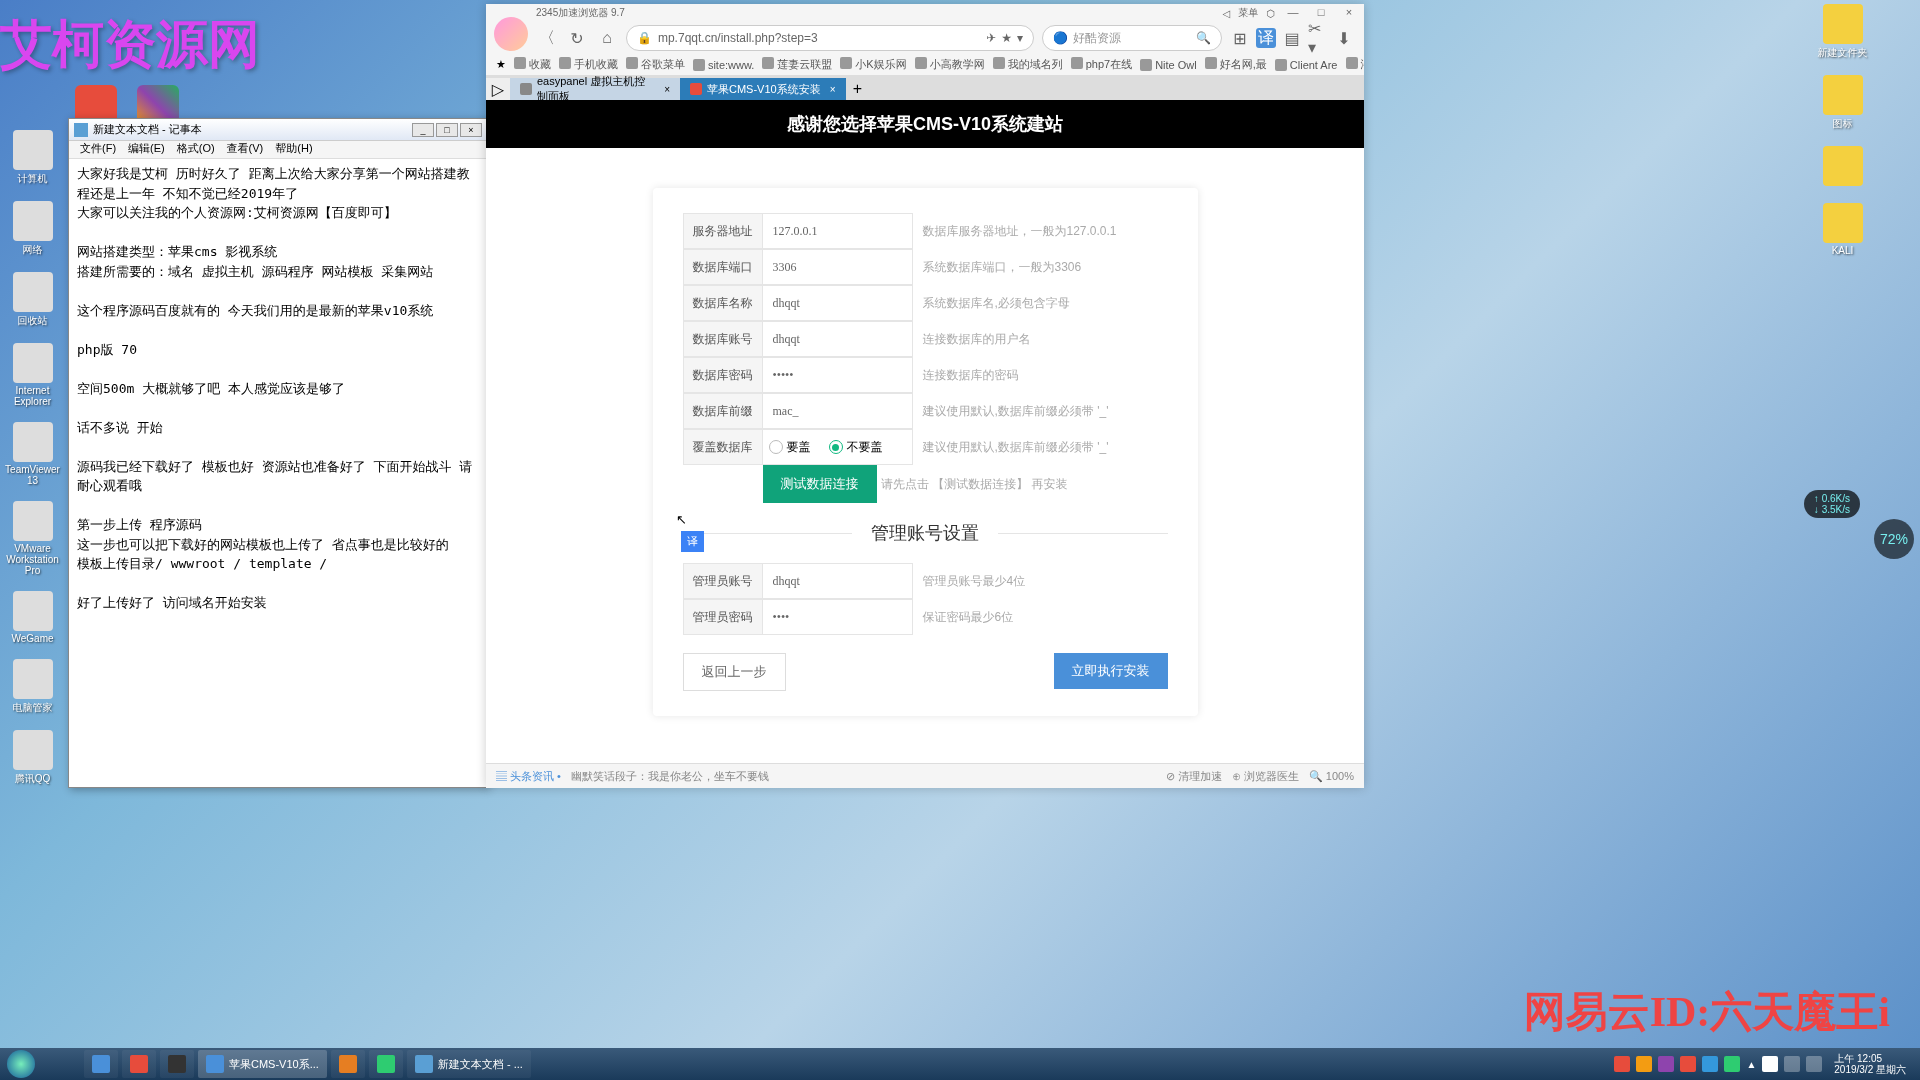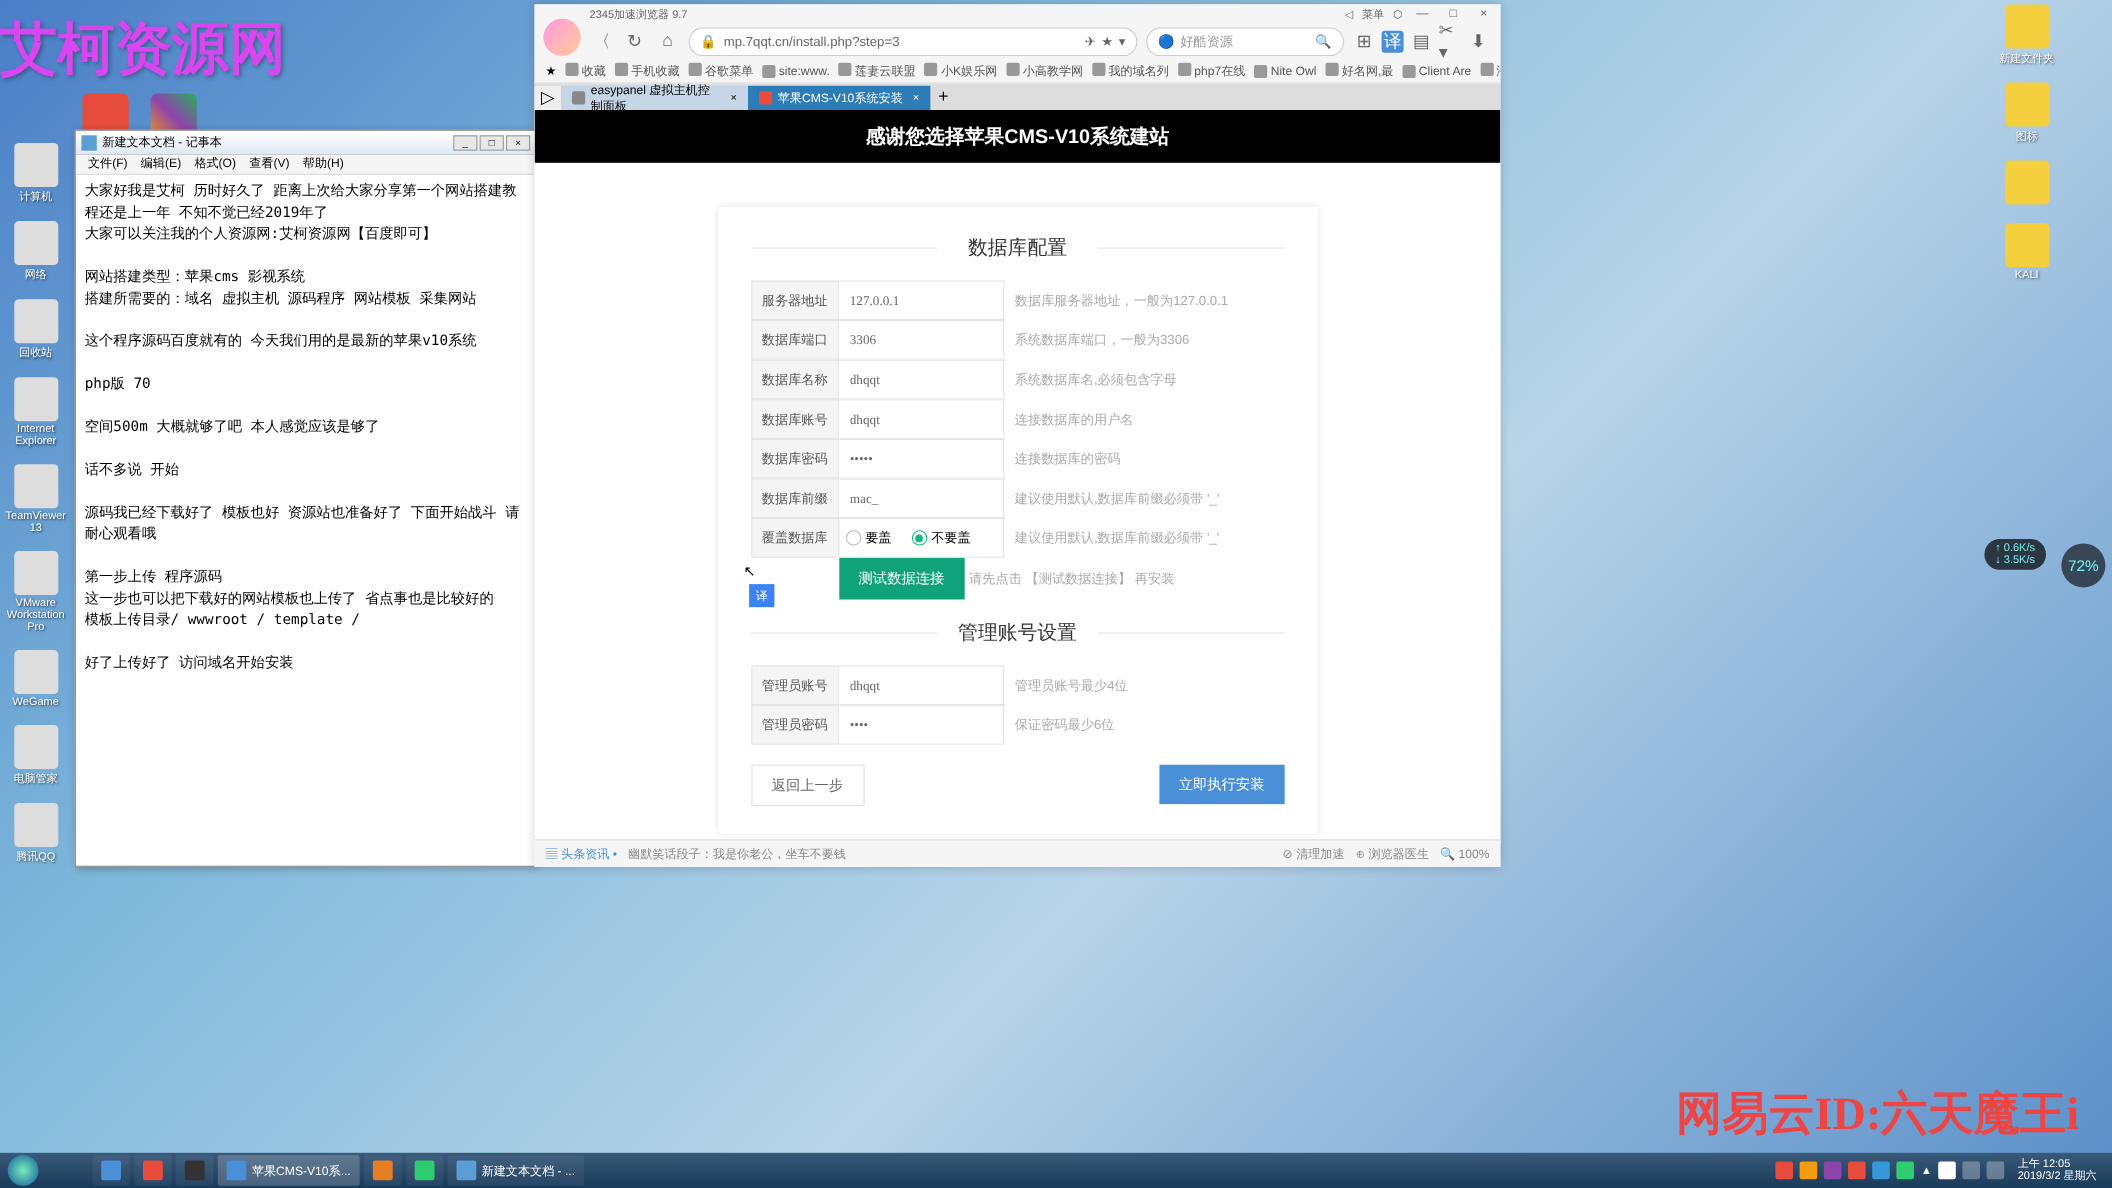--- a/index.html
+++ b/index.html
@@ -78,21 +78,21 @@
 .btn-row { margin-top: 18px; overflow: hidden; }
 
 .floating-badge { position: absolute; background: #3b82f6; color: #fff; font-size: 11px; padding: 3px 6px; z-index: 100; }
 .cursor-arrow { position: absolute; font-size: 13px; z-index: 101; color: #000; }
 
 .status-bar-bottom { position: absolute; bottom: 0; left: 0; right: 0; height: 22px; background: #f5f5f5; border-top: 1px solid #ddd; display: flex; align-items: center; padding: 12px 10px; font-size: 11px; color: #888; }
 .status-left { display: flex; align-items: center; gap: 10px; }
 .status-right { margin-left: auto; display: flex; align-items: center; gap: 10px; }
 
 .net-widget { position: absolute; right: 60px; top: 490px; background: rgba(0,0,0,0.7); color: #7ee; border-radius: 14px; padding: 3px 10px; font-size: 10px; z-index: 500; }
-.perc-widget { position: absolute; right: 6px; top: 494px; width: 40px; height: 40px; background: rgba(0,0,0,0.6); border-radius: 50%; display: flex; align-items: center; justify-content: center; color: #7ee; font-size: 14px; z-index: 500; }
+.perc-widget { position: absolute; right: 6px; top: 519px; width: 40px; height: 40px; background: rgba(0,0,0,0.6); border-radius: 50%; display: flex; align-items: center; justify-content: center; color: #7ee; font-size: 14px; z-index: 500; }
 
 .taskbar { position: absolute; bottom: 0; left: 0; right: 0; height: 32px; background: linear-gradient(#3a5a7a, #1a3a5a); display: flex; align-items: center; z-index: 600; gap: 40px; }
 .start-btn { width: 42px; height: 32px; display: flex; align-items: center; justify-content: center; cursor: pointer; }
 .start-orb { width: 28px; height: 28px; border-radius: 50%; background: radial-gradient(#7eb, #159); }
 .task-item { height: 28px; padding: 0 8px; margin: 0 2px; display: flex; align-items: center; gap: 5px; font-size: 11px; color: #fff; background: rgba(255,255,255,0.05); border-radius: 2px; cursor: pointer; max-width: 140px; }
 .task-item.active { background: rgba(255,255,255,0.2); }
 .task-icon { width: 18px; height: 18px; border-radius: 2px; flex-shrink: 0; }
 .systray { margin-left: auto; display: flex; align-items: center; gap: 6px; padding: 0 8px; }
 .systray-icon { width: 16px; height: 16px; border-radius: 2px; }
 .clock { color: #fff; font-size: 10px; text-align: left; line-height: 1.1; padding: 0 6px; }
@@ -311,21 +311,20 @@
           <div class="tab-favicon"></div>
           <span>苹果CMS-V10系统安装</span>
           <span class="tab-close">×</span>
         </div>
       </div>
     <div class="tab-add">+</div>
   </div>
   <div class="page-content">
     <div class="black-header">感谢您选择苹果CMS-V10系统建站</div>
     <div class="install-panel">
-      <div class="section-title">数据库配置</div>
       <div id="db-fields">
           <div class="form-row">
             <div class="form-label">服务器地址</div>
             <input class="form-input" value="127.0.0.1" style="">
             <span class="form-hint">数据库服务器地址，一般为127.0.0.1</span>
           </div>
           <div class="form-row">
             <div class="form-label">数据库端口</div>
             <input class="form-input" value="3306" style="">
             <span class="form-hint">系统数据库端口，一般为3306</span>

